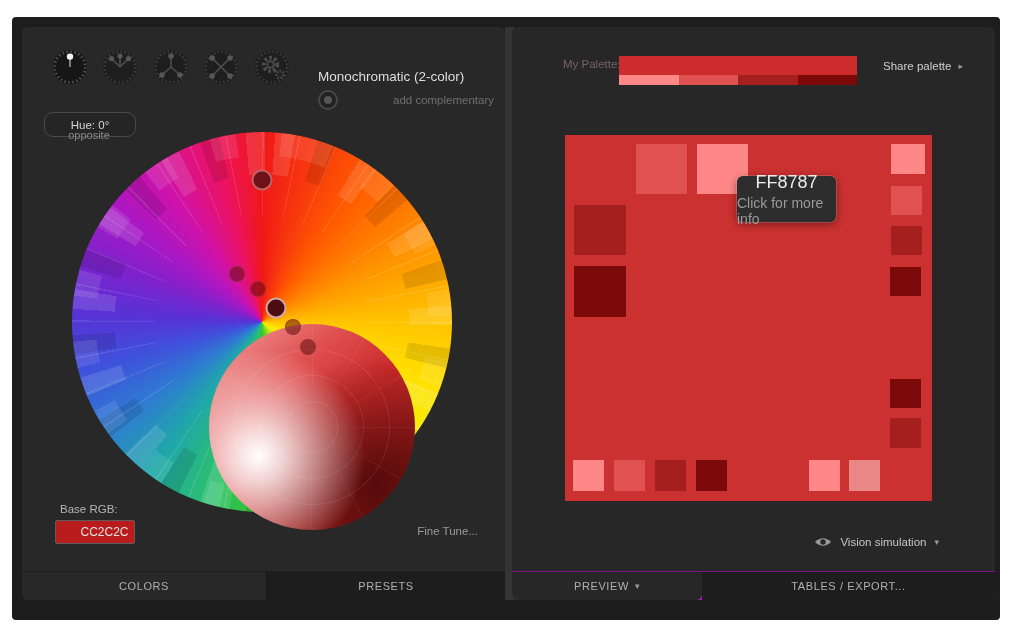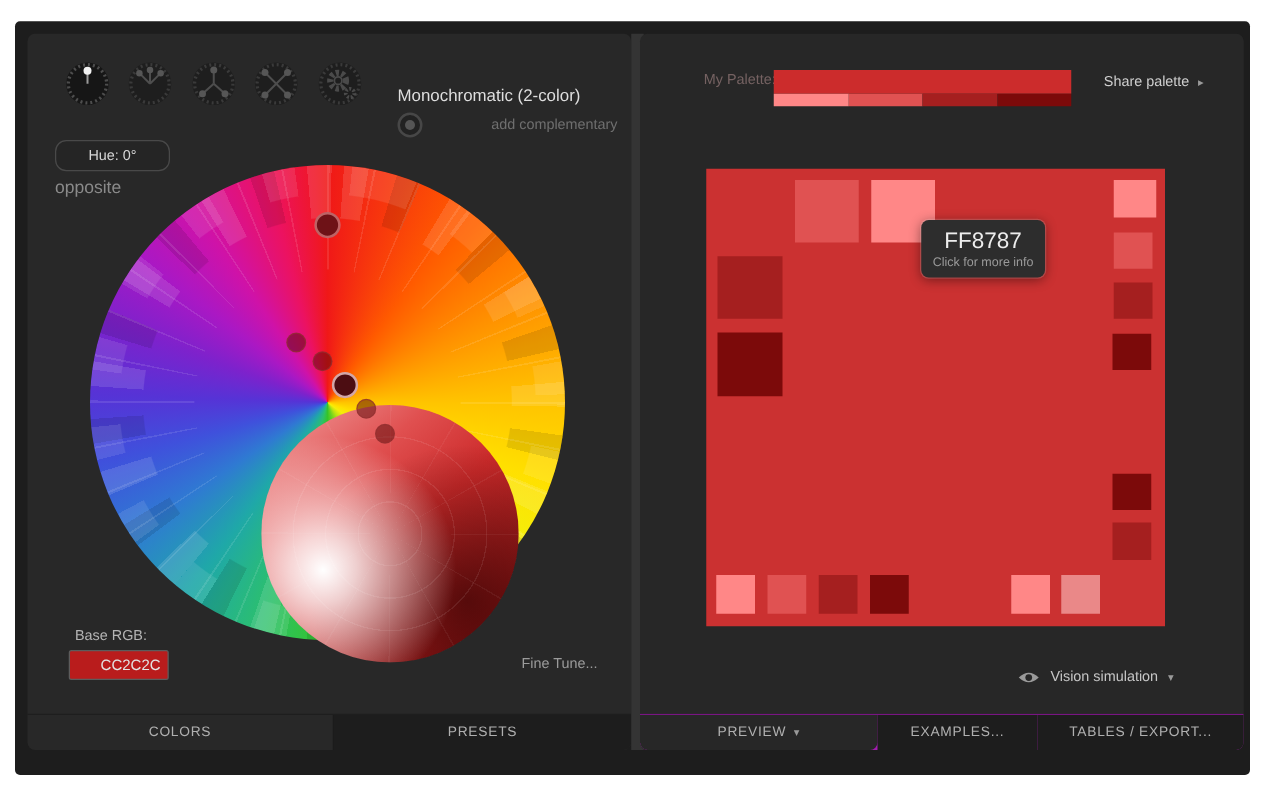--- a/index.html
+++ b/index.html
@@ -22,21 +22,21 @@
 
   .scheme-title{position:absolute;left:296px;top:42px;font-size:13.5px;color:#dedede;}
   .toggle-row{position:absolute;left:296px;top:63px;display:flex;align-items:center;gap:9px;}
   .radio{width:16px;height:16px;border-radius:50%;border:2px solid #474747;background:#222;position:relative;}
   .radio::after{content:"";position:absolute;left:4px;top:4px;width:8px;height:8px;border-radius:50%;background:#555;}
   .toggle-label{font-size:11.5px;color:#6f6f6f;margin-left:46px;}
 
   
   .hue-box{position:absolute;left:22px;top:85px;width:90px;height:23px;border:1px solid #494949;border-radius:9px;
     display:flex;align-items:center;justify-content:center;font-size:11.5px;color:#d6d6d6;background:rgba(0,0,0,0.06);}
-  .opposite{position:absolute;left:22px;top:114px;width:90px;font-size:14px;color:#8a8a8a;}
+  .opposite{position:absolute;left:22px;top:102px;width:90px;text-align:center;font-size:11px;color:#8a8a8a;}
 
   
   .wheel{position:absolute;left:50px;top:105px;width:380px;height:380px;border-radius:50%;
     background:conic-gradient(from 0deg,
       #f01818 0deg,#ff5a00 35deg,#ff9500 65deg,#ffc400 90deg,#ffe000 110deg,#f4ee0a 126deg,
       #b8e312 145deg,#6fd41f 162deg,#35c428 180deg,#2cc06c 196deg,#1fa8a8 216deg,
       #2f7ad2 236deg,#3f51dc 255deg,#5633d6 272deg,#7d22cc 290deg,#aa18c4 308deg,
       #cf12a8 325deg,#ec1260 345deg,#f01818 360deg);}
   .wheel .steps,.wheel .steps2,.wheel .ticks{position:absolute;inset:0;border-radius:50%;pointer-events:none;}
   .wheel .steps{background:repeating-conic-gradient(from 4deg,rgba(255,255,255,0.12) 0deg 6deg,rgba(255,255,255,0) 6deg 13deg,rgba(0,0,0,0.10) 13deg 19deg,rgba(0,0,0,0) 19deg 27deg);
@@ -89,21 +89,21 @@
   .share{position:absolute;right:32px;top:33px;display:flex;align-items:center;gap:7px;cursor:pointer;}
   .share-label{font-size:11.5px;color:#cfcfcf;}
 
   
   .preview{position:absolute;left:53px;top:108px;width:367px;height:366px;}
   .psq{position:absolute;}
   .tooltip{position:absolute;left:225px;top:149px;width:99px;height:46px;background:#2d2d2d;border-radius:6px;z-index:5;
     box-shadow:0 0 0 1px rgba(255,255,255,0.16),0 2px 9px rgba(0,0,0,0.45);
     display:flex;flex-direction:column;align-items:center;justify-content:center;gap:2px;cursor:pointer;}
   .tt-title{font-size:18px;color:#ededed;}
-  .tt-sub{font-size:10px;color:#9a9a9a;}
+  .tt-sub{font-size:14px;color:#9a9a9a;}
 
   .vision{position:absolute;right:56px;top:509px;display:flex;align-items:center;gap:8px;cursor:pointer;}
   .vision-label{font-size:11.5px;color:#c6c6c6;}
 </style>
 </head>
 <body>
 
 <div id="stage">
   <div id="appwin">
 
@@ -247,19 +247,18 @@
         </svg>
         <span class="vision-label">Vision simulation</span>
         <span class="caret">▾</span>
       </div>
 
       <div class="footer" style="background:#a21caf;border-radius:0 0 6px 6px;">
         <div class="tab t1">
           <span>PREVIEW</span>
           <span class="caret">▾</span>
         </div>
-        <div class="tab t2 inactive">EXAMPLES...</div>
         <div class="tab t3 inactive">TABLES / EXPORT...</div>
       </div>
     </div>
 
   </div>
 </div>
 
 </body></html>

